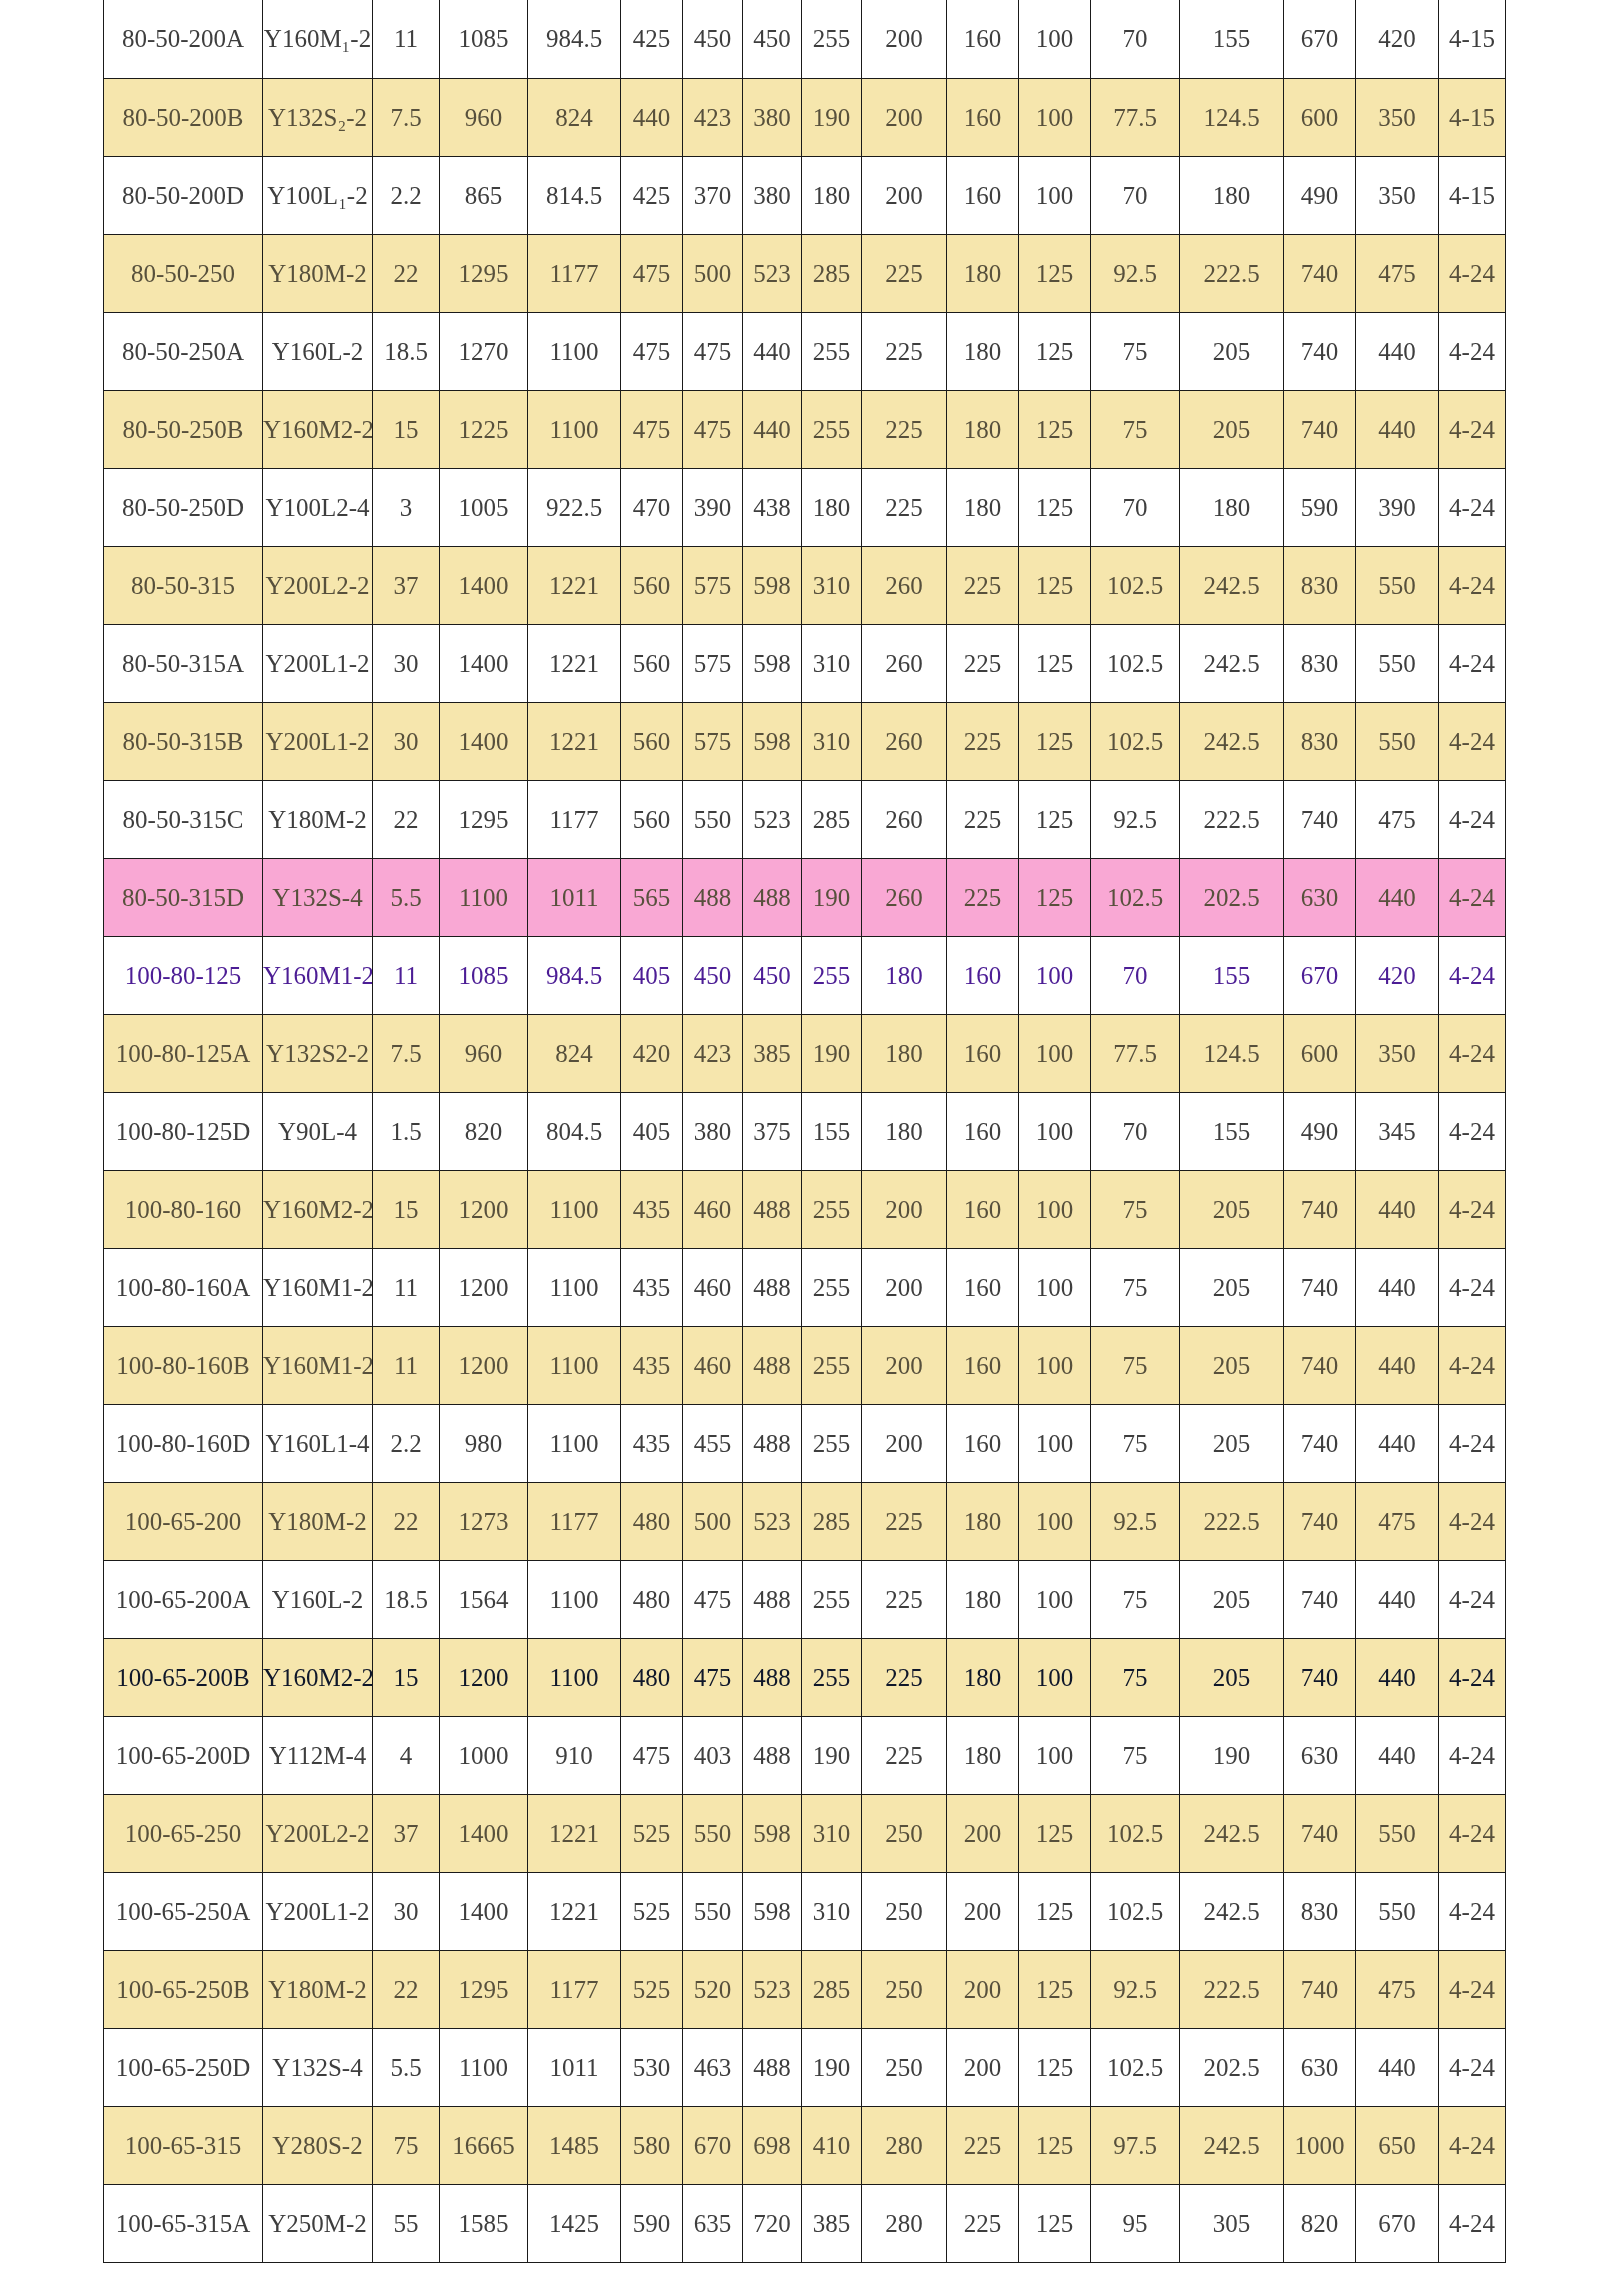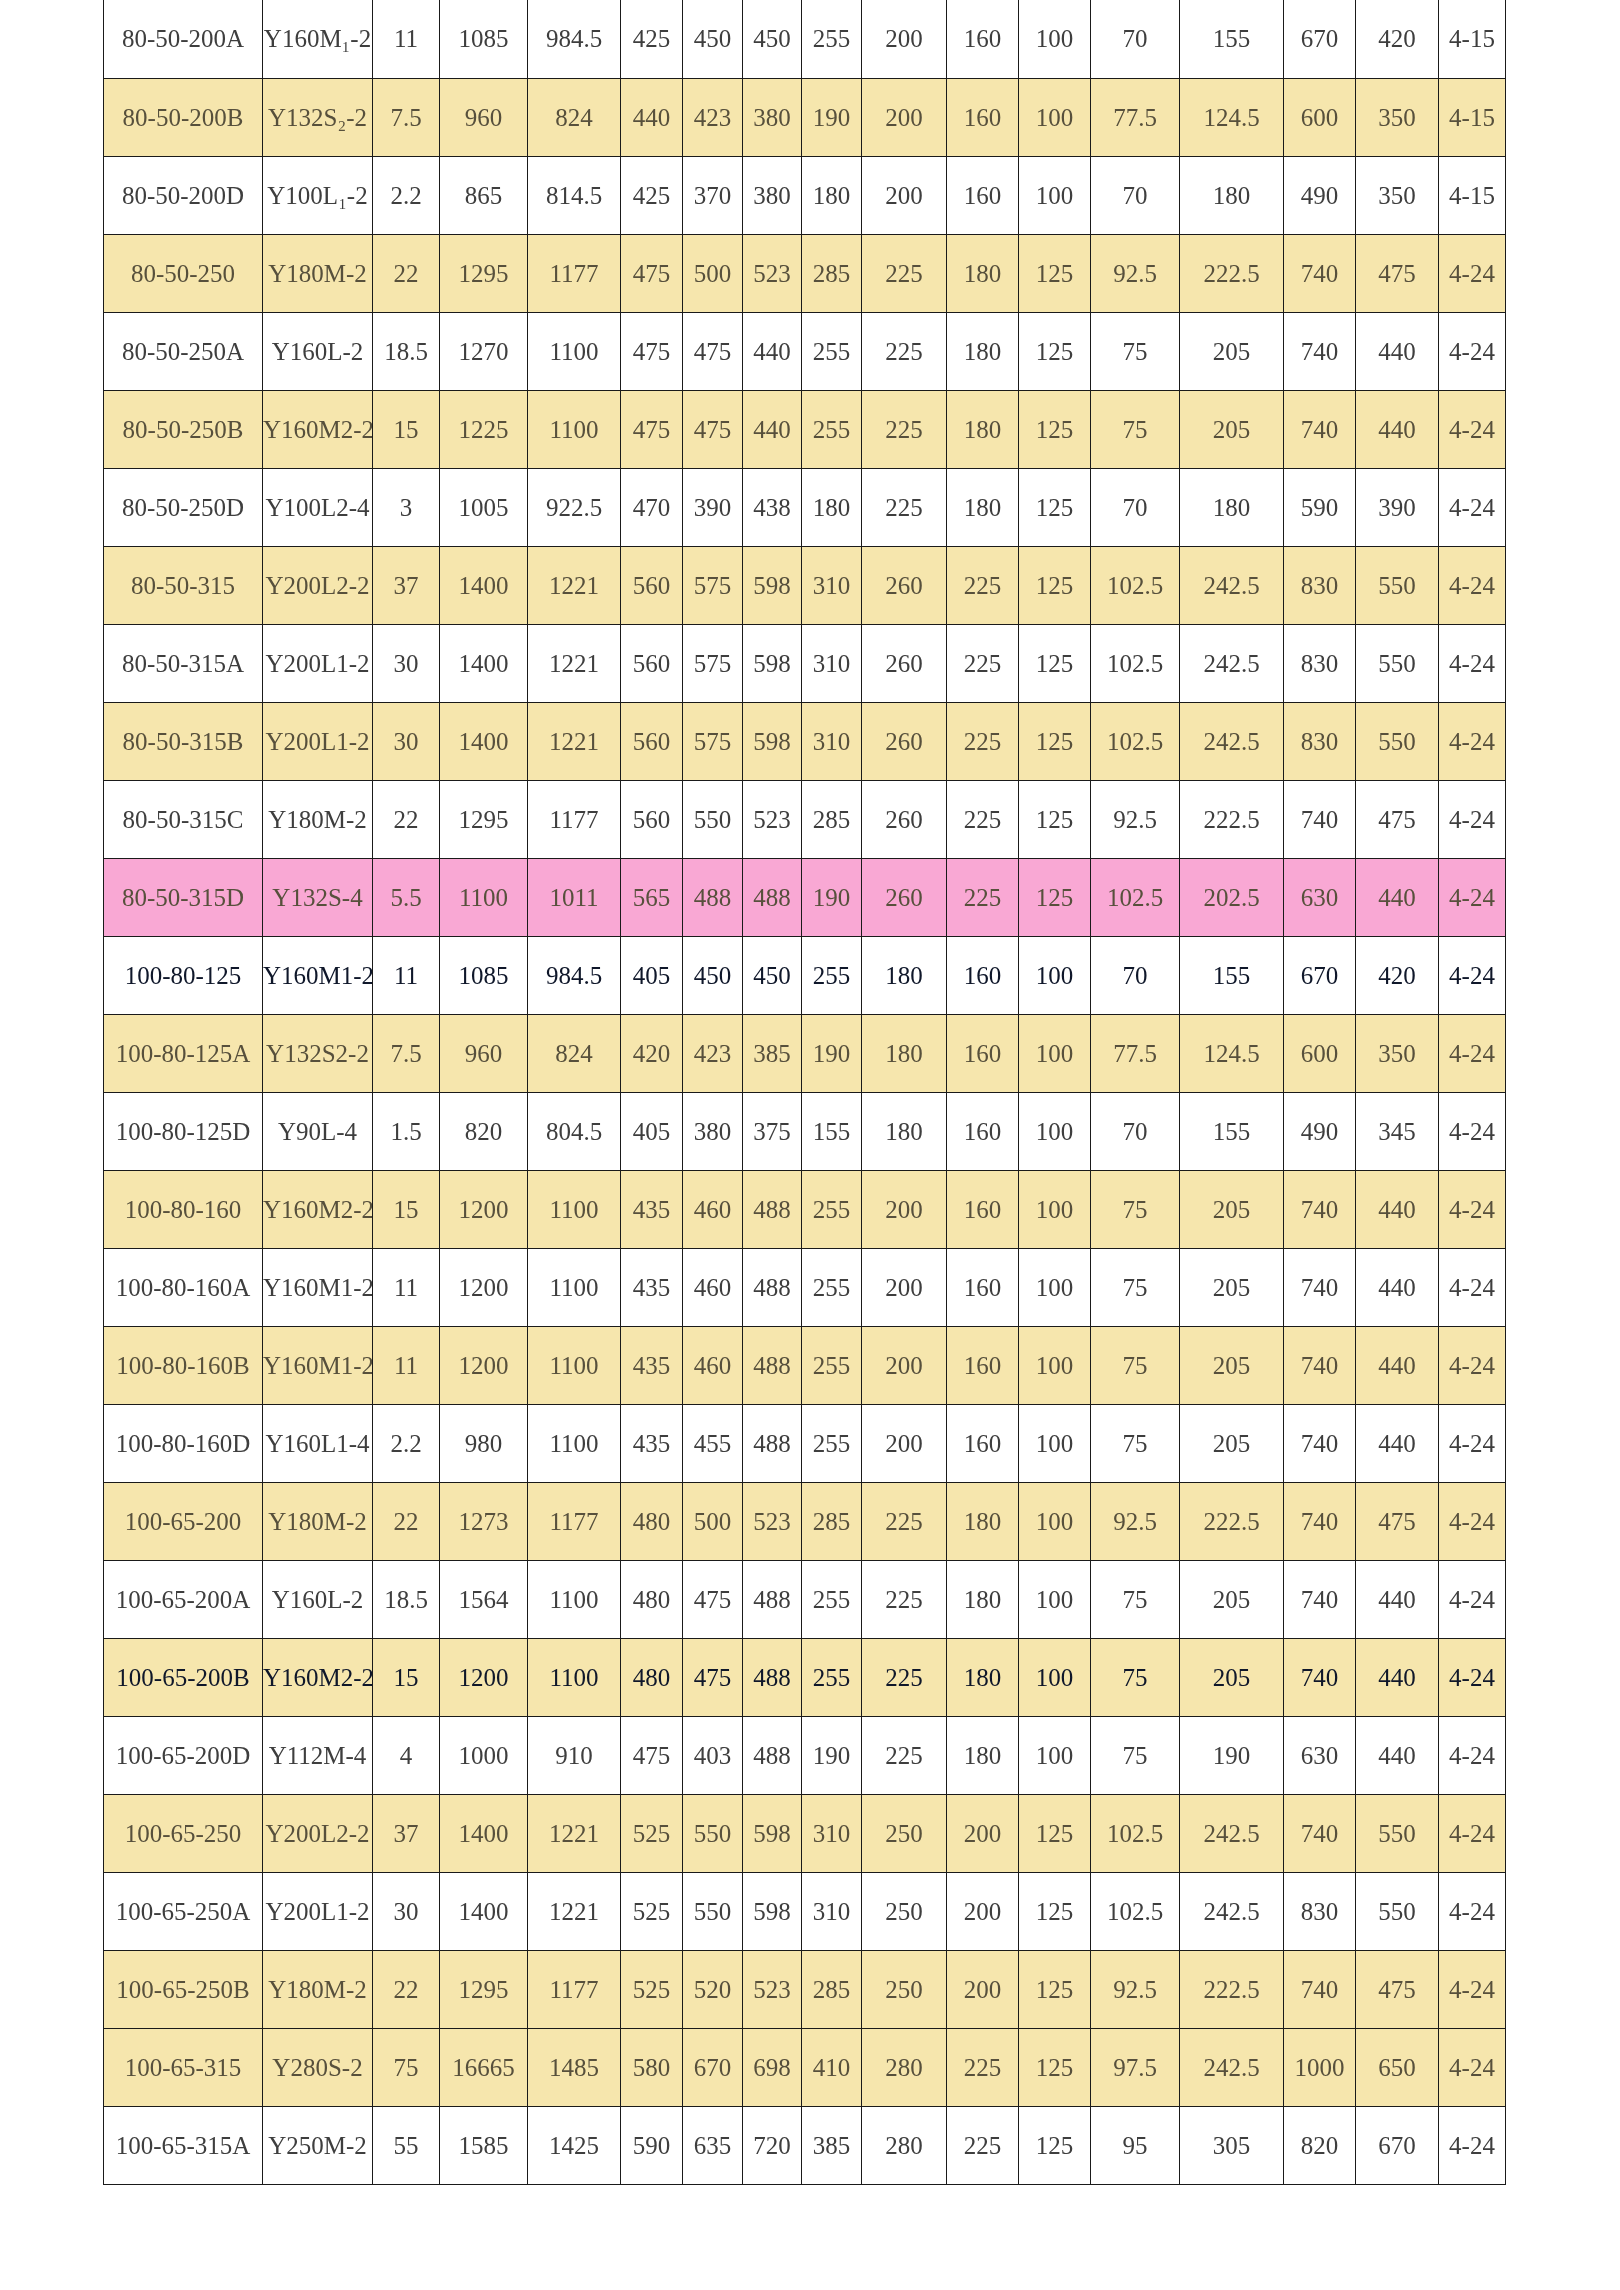--- a/index.html
+++ b/index.html
@@ -290,21 +290,21 @@
           <td>190</td>
           <td>260</td>
           <td>225</td>
           <td>125</td>
           <td>102.5</td>
           <td>202.5</td>
           <td>630</td>
           <td>440</td>
           <td>4-24</td>
         </tr>
-        <tr style="background: rgb(255, 255, 255); color: #0f172a;">
+        <tr style="background: rgb(255, 255, 255); color: #4c1d95;">
           <td>100-80-125</td>
           <td>Y160M1-2</td>
           <td>11</td>
           <td>1085</td>
           <td>984.5</td>
           <td>405</td>
           <td>450</td>
           <td>450</td>
           <td>255</td>
           <td>180</td>
@@ -556,20 +556,39 @@
           <td>285</td>
           <td>250</td>
           <td>200</td>
           <td>125</td>
           <td>92.5</td>
           <td>222.5</td>
           <td>740</td>
           <td>475</td>
           <td>4-24</td>
         </tr>
+        <tr style="background: rgb(255, 255, 255); color: rgb(62, 62, 62);">
+          <td>100-65-250D</td>
+          <td>Y132S-4</td>
+          <td>5.5</td>
+          <td>1100</td>
+          <td>1011</td>
+          <td>530</td>
+          <td>463</td>
+          <td>488</td>
+          <td>190</td>
+          <td>250</td>
+          <td>200</td>
+          <td>125</td>
+          <td>102.5</td>
+          <td>202.5</td>
+          <td>630</td>
+          <td>440</td>
+          <td>4-24</td>
+        </tr>
         <tr style="background: rgb(246, 230, 173); color: rgb(87, 80, 60);">
           <td>100-65-315</td>
           <td>Y280S-2</td>
           <td>75</td>
           <td>16665</td>
           <td>1485</td>
           <td>580</td>
           <td>670</td>
           <td>698</td>
           <td>410</td>

